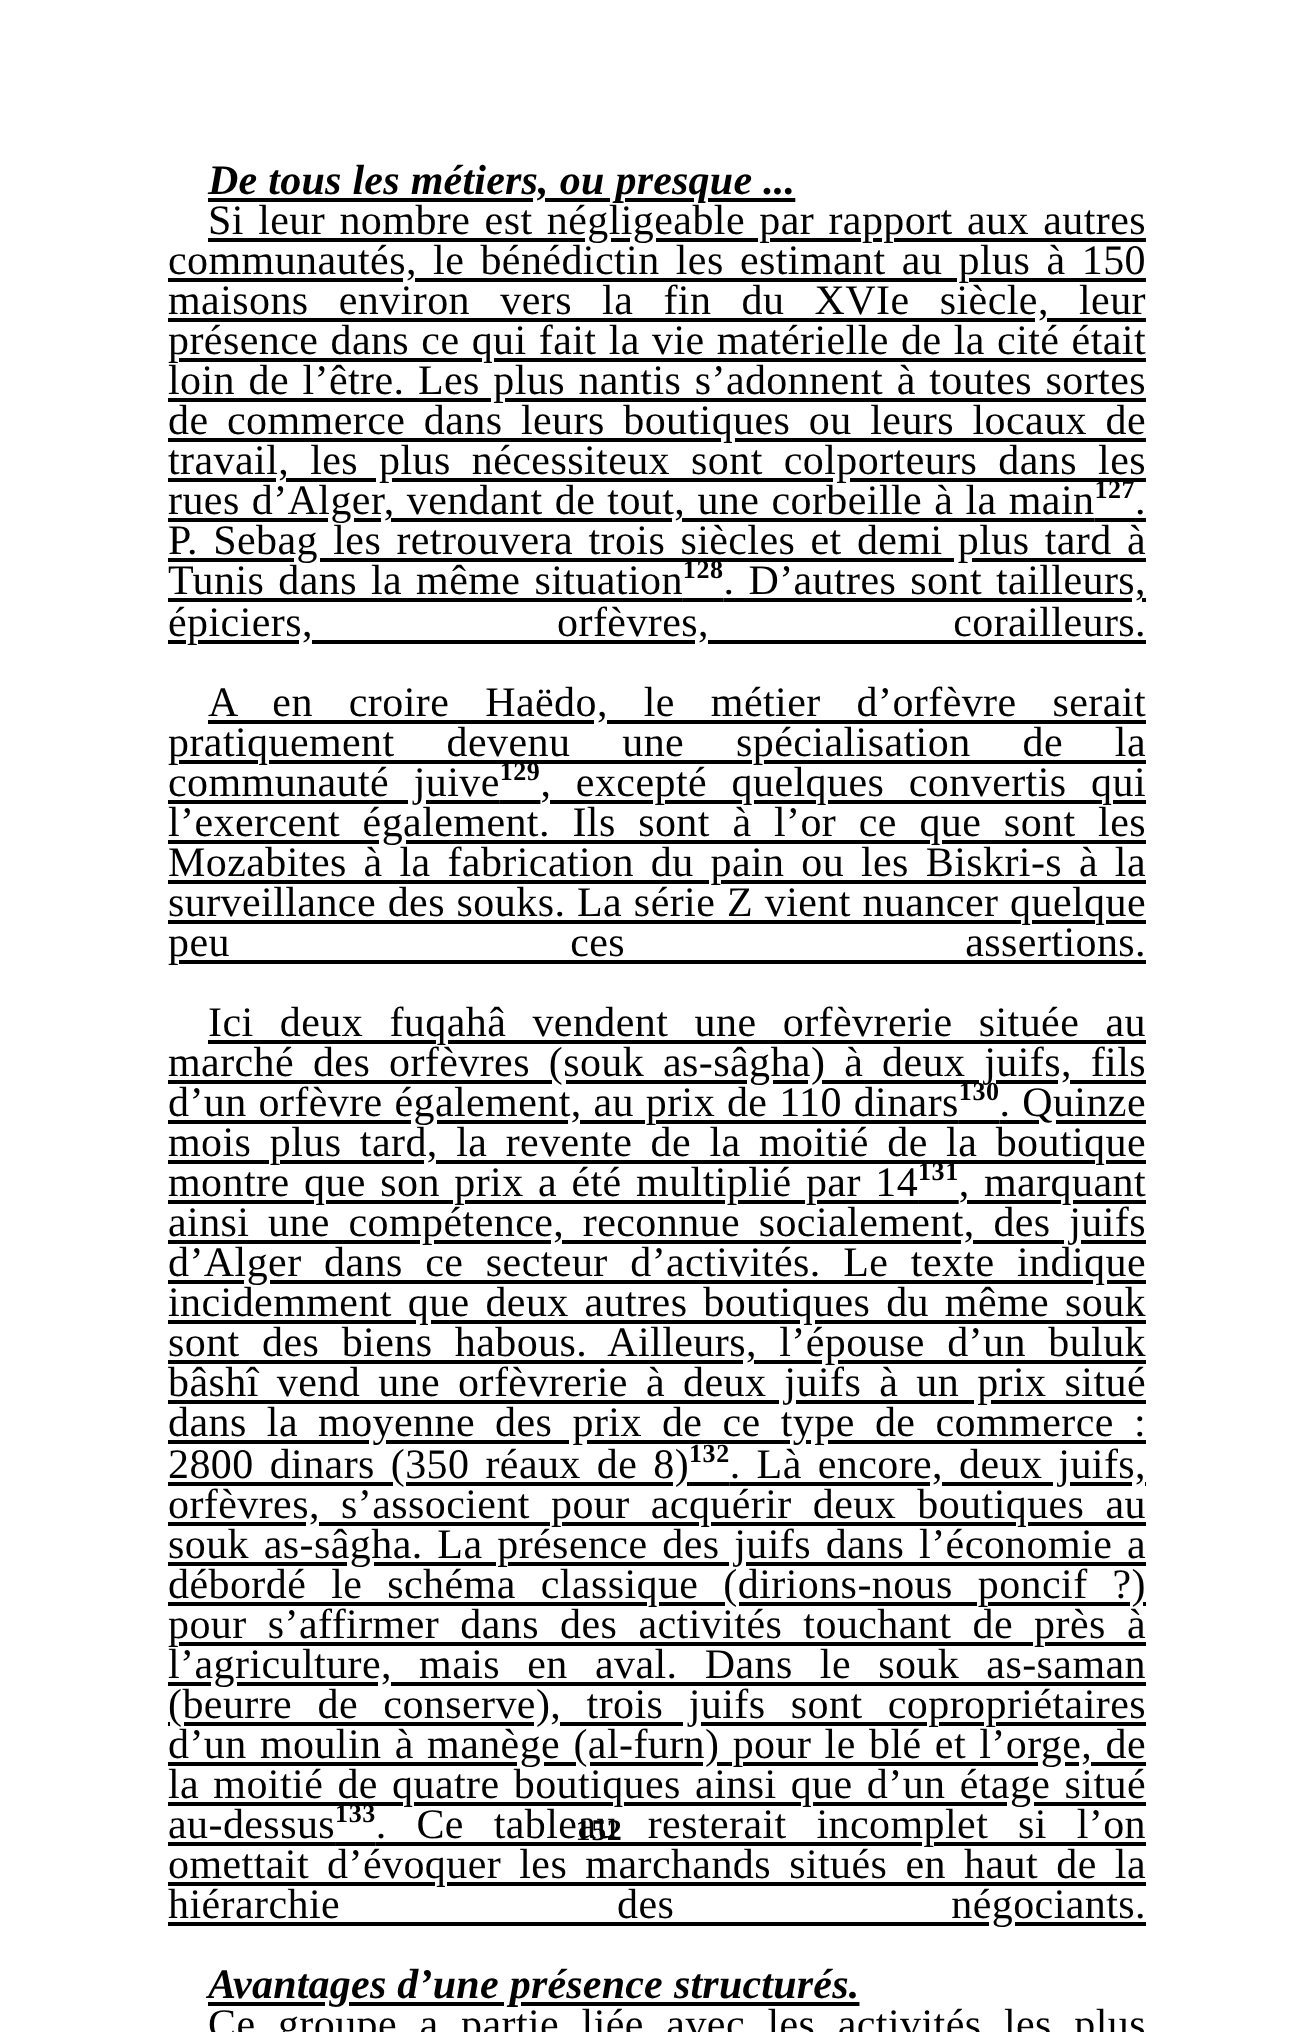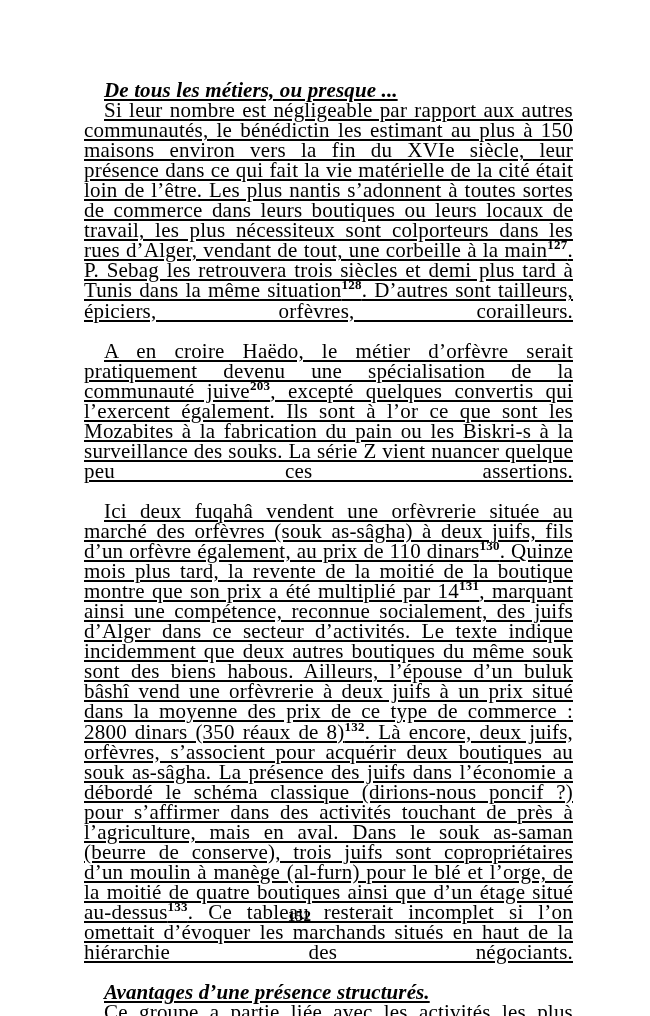--- a/index.html
+++ b/index.html
@@ -77,19 +77,19 @@
     box-sizing: border-box;
   }
 </style>
 </head>
 <body>
 
 <div id="page">
   <div id="textblock">
       <p class="heading">De tous les métiers, ou presque ...</p>
       <p class="body">Si leur nombre est négligeable par rapport aux autres communautés, le bénédictin les estimant au plus à 150 maisons environ vers la fin du XVIe siècle, leur présence dans ce qui fait la vie matérielle de la cité était loin de l’être. Les plus nantis s’adonnent à toutes sortes de commerce dans leurs boutiques ou leurs locaux de travail, les plus nécessiteux sont colporteurs dans les rues d’Alger, vendant de tout, une corbeille à la main<sup>127</sup>. P. Sebag les retrouvera trois siècles et demi plus tard à Tunis dans la même situation<sup>128</sup>. D’autres sont tailleurs, épiciers, orfèvres, corailleurs.</p>
-      <p class="body">A en croire Haëdo, le métier d’orfèvre serait pratiquement devenu une spécialisation de la communauté juive<sup>203</sup>, excepté quelques convertis qui l’exercent également. Ils sont à l’or ce que sont les Mozabites à la fabrication du pain ou les Biskri-s à la surveillance des souks. La série Z vient nuancer quelque peu ces assertions.</p>
+      <p class="body">A en croire Haëdo, le métier d’orfèvre serait pratiquement devenu une spécialisation de la communauté juive<sup>129</sup>, excepté quelques convertis qui l’exercent également. Ils sont à l’or ce que sont les Mozabites à la fabrication du pain ou les Biskri-s à la surveillance des souks. La série Z vient nuancer quelque peu ces assertions.</p>
       <p class="body">Ici deux fuqahâ vendent une orfèvrerie située au marché des orfèvres (souk as-sâgha) à deux juifs, fils d’un orfèvre également, au prix de 110 dinars<sup>130</sup>. Quinze mois plus tard, la revente de la moitié de la boutique montre que son prix a été multiplié par 14<sup>131</sup>, marquant ainsi une compétence, reconnue socialement, des juifs d’Alger dans ce secteur d’activités. Le texte indique incidemment que deux autres boutiques du même souk sont des biens habous. Ailleurs, l’épouse d’un buluk bâshî vend une orfèvrerie à deux juifs à un prix situé dans la moyenne des prix de ce type de commerce : 2800 dinars (350 réaux de 8)<sup>132</sup>. Là encore, deux juifs, orfèvres, s’associent pour acquérir deux boutiques au souk as-sâgha. La présence des juifs dans l’économie a débordé le schéma classique (dirions-nous poncif ?) pour s’affirmer dans des activités touchant de près à l’agriculture, mais en aval. Dans le souk as-saman (beurre de conserve), trois juifs sont copropriétaires d’un moulin à manège (al-furn) pour le blé et l’orge, de la moitié de quatre boutiques ainsi que d’un étage situé au-dessus<sup>133</sup>. Ce tableau resterait incomplet si l’on omettait d’évoquer les marchands situés en haut de la hiérarchie des négociants.</p>
       <p class="heading">Avantages d’une présence structurés.</p>
       <p class="body">Ce groupe a partie liée avec les activités les plus rémunératrices de l’économie urbaine, en tête desquelles vient la course. Les juifs de Livourne, autre place corsaire, sont bien présents dans la ville, mais aussi, sûrement, ceux d’Alger, parmi les plus fortunés. Ils achètent “les objets pillés par les corsaires et les revendent avec grand bénéfice aux marchands chrétiens”<sup>134</sup>. Ceux-là sont une partie, loin d’être minime, de ces réseaux marchands européens constitués et structurés sans lesquels, pour reprendre les termes de cet informateur vénitien, “les prises</p>
     </div>
   <div id="pagenum">152</div>
 </div>
 
 </body></html>

